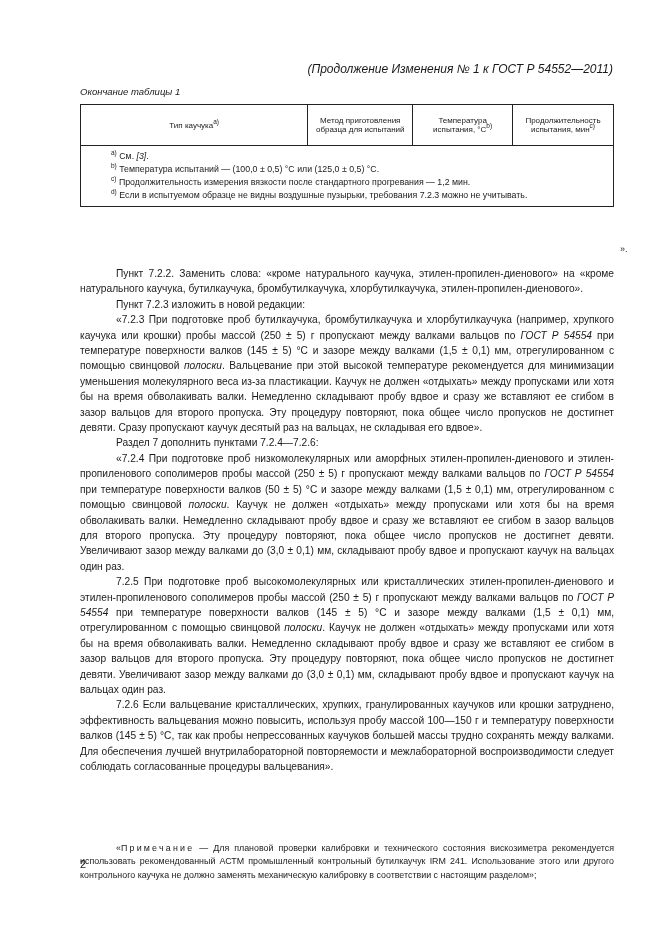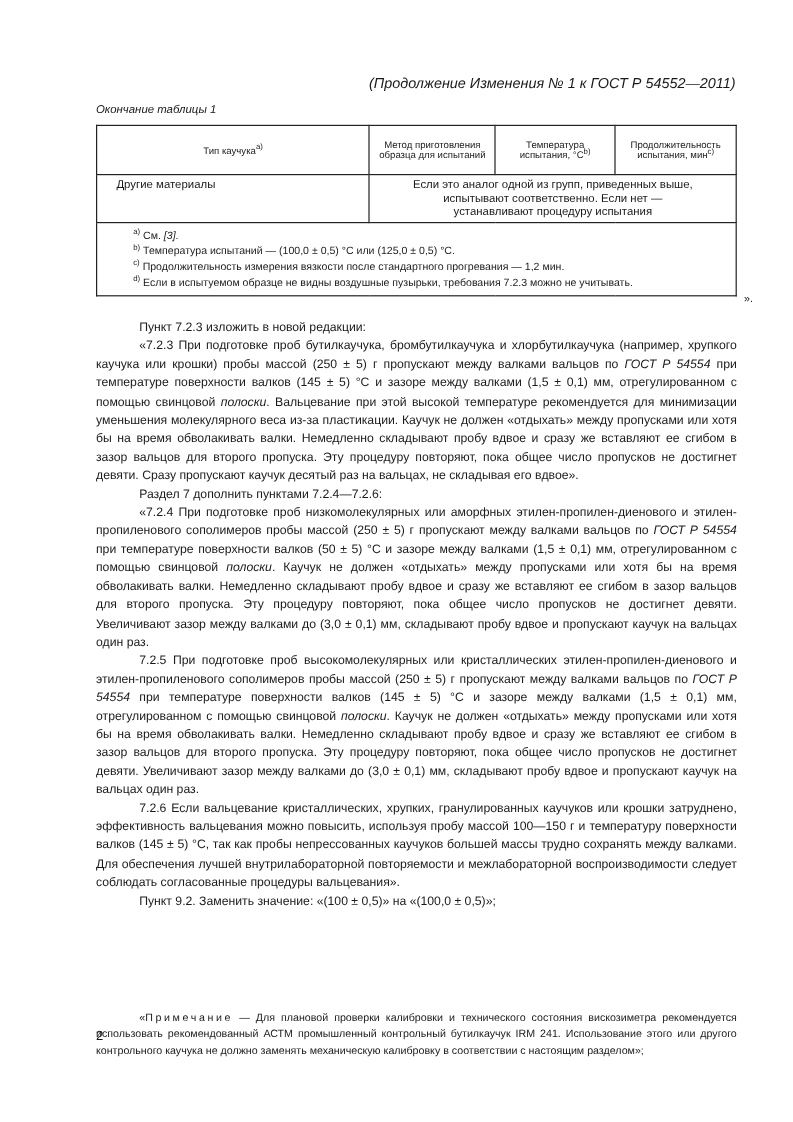--- a/index.html
+++ b/index.html
@@ -37,43 +37,39 @@
       <col style="width:100px">
       <col style="width:101px">
     </colgroup>
   <tbody>
       <tr>
     <th><span>Тип каучука</span><sup>a)</sup></th>
     <th><span>Метод приготовления образца для испытаний</span></th>
     <th><span>Температура испытания, °C</span><sup>b)</sup></th>
     <th><span>Продолжительность испытания, мин</span><sup>c)</sup></th>
   </tr>
-  <tr>
-    <td class="left top">Другие материалы</td>
-    <td class="c" colspan="3" style="padding:3px 30px;">Если это аналог одной из групп, приведенных выше, испытывают соответственно. Если нет — устанавливают процедуру испытания</td>
-  </tr>
   <tr class="notes">
     <td colspan="4">
       <div><sup>a)</sup> <span>См. </span><i>[3]</i><span>.</span></div>
       <div><sup>b)</sup> <span>Температура испытаний — (100,0 ± 0,5) °С или (125,0 ± 0,5) °С.</span></div>
       <div><sup>c)</sup> <span>Продолжительность измерения вязкости после стандартного прогревания — 1,2 мин.</span></div>
       <div><sup>d)</sup> <span>Если в испытуемом образце не видны воздушные пузырьки, требования 7.2.3 можно не учитывать.</span></div>
     </td>
   </tr>
 </tbody>
   </table>
 <div class="closequote">».</div>
 
 <div class="body">
+  <p>Пункт 7.2.2. Заменить слова: «кроме натурального каучука, этилен-пропилен-диенового» на «кроме натурального каучука, бутилкаучука, бромбутилкаучука, хлорбутилкаучука, этилен-пропилен-диенового».</p>
   <p>Пункт 7.2.3 изложить в новой редакции:</p>
   <p><span>«7.2.3 При подготовке проб бутилкаучука, бромбутилкаучука и хлорбутилкаучука (например, хрупкого каучука или крошки) пробы массой (250 ± 5) г пропускают между валками вальцов по </span><i>ГОСТ Р 54554</i><span> при температуре поверхности валков (145 ± 5) °С и зазоре между валками (1,5 ± 0,1) мм, отрегулированном с помощью свинцовой </span><i>полоски</i><span>. Вальцевание при этой высокой температуре рекомендуется для минимизации уменьшения молекулярного веса из-за пластикации. Каучук не должен «отдыхать» между пропусками или хотя бы на время обволакивать валки. Немедленно складывают пробу вдвое и сразу же вставляют ее сгибом в зазор вальцов для второго пропуска. Эту процедуру повторяют, пока общее число пропусков не достигнет девяти. Сразу пропускают каучук десятый раз на вальцах, не складывая его вдвое».</span></p>
   <p>Раздел 7 дополнить пунктами 7.2.4—7.2.6:</p>
   <p><span>«7.2.4 При подготовке проб низкомолекулярных или аморфных этилен-пропилен-диенового и этилен-пропиленового сополимеров пробы массой (250 ± 5) г пропускают между валками вальцов по </span><i>ГОСТ Р 54554</i><span> при температуре поверхности валков (50 ± 5) °С и зазоре между валками (1,5 ± 0,1) мм, отрегулированном с помощью свинцовой </span><i>полоски</i><span>. Каучук не должен «отдыхать» между пропусками или хотя бы на время обволакивать валки. Немедленно складывают пробу вдвое и сразу же вставляют ее сгибом в зазор вальцов для второго пропуска. Эту процедуру повторяют, пока общее число пропусков не достигнет девяти. Увеличивают зазор между валками до (3,0 ± 0,1) мм, складывают пробу вдвое и пропускают каучук на вальцах один раз.</span></p>
   <p><span>7.2.5 При подготовке проб высокомолекулярных или кристаллических этилен-пропилен-диенового и этилен-пропиленового сополимеров пробы массой (250 ± 5) г пропускают между валками вальцов по </span><i>ГОСТ Р 54554</i><span> при температуре поверхности валков (145 ± 5) °С и зазоре между валками (1,5 ± 0,1) мм, отрегулированном с помощью свинцовой </span><i>полоски</i><span>. Каучук не должен «отдыхать» между пропусками или хотя бы на время обволакивать валки. Немедленно складывают пробу вдвое и сразу же вставляют ее сгибом в зазор вальцов для второго пропуска. Эту процедуру повторяют, пока общее число пропусков не достигнет девяти. Увеличивают зазор между валками до (3,0 ± 0,1) мм, складывают пробу вдвое и пропускают каучук на вальцах один раз.</span></p>
   <p>7.2.6 Если вальцевание кристаллических, хрупких, гранулированных каучуков или крошки затруднено, эффективность вальцевания можно повысить, используя пробу массой 100—150 г и температуру поверхности валков (145 ± 5) °С, так как пробы непрессованных каучуков большей массы трудно сохранять между валками. Для обеспечения лучшей внутрилабораторной повторяемости и межлабораторной воспроизводимости следует соблюдать согласованные процедуры вальцевания».</p>
-  <p>Пункт 9.2. Заменить значение: «(100 ± 0,5)» на «(100,0 ± 0,5)»;</p>
 </div>
 
 <div class="note">
   <p><span>«</span><span class="spaced">Примечание</span><span> — Для плановой проверки калибровки и технического состояния вискозиметра рекомендуется использовать рекомендованный АСТМ промышленный контрольный бутилкаучук IRM 241. Использование этого или другого контрольного каучука не должно заменять механическую калибровку в соответствии с настоящим разделом»;</span></p>
 </div>
 
 <div class="pagenum">2</div>
 
 </body></html>

